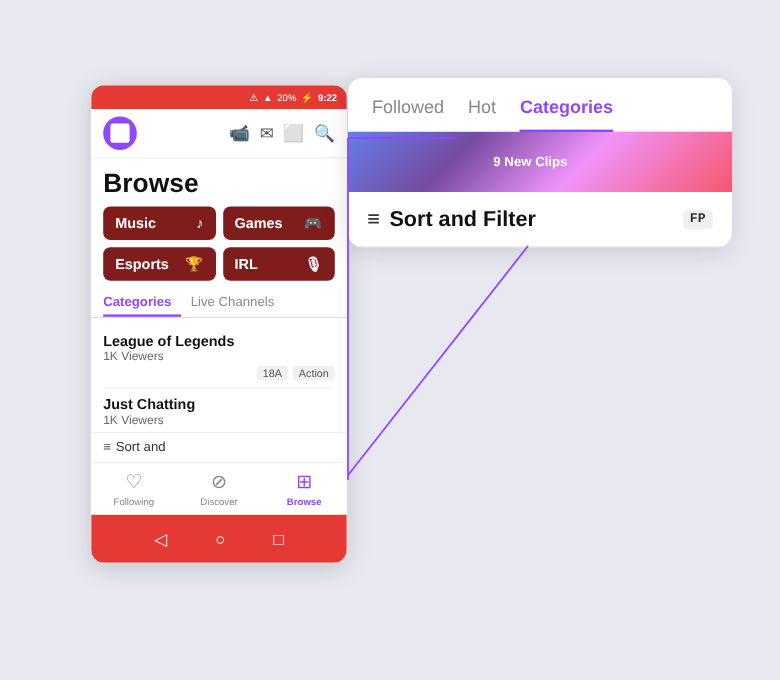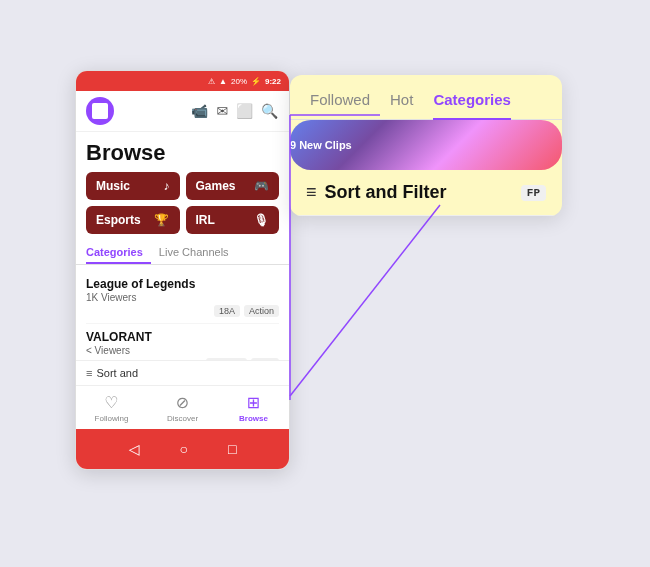--- a/index.html
+++ b/index.html
@@ -247,23 +247,23 @@
     .android-btn {
       color: white;
       font-size: 14px;
       cursor: pointer;
     }
 
     
     .expanded-panel {
       position: absolute;
       left: 290px;
-      top: 75px;
-      width: 272px;
-      background: #fef9c3;
+      top: 65px;
+      width: 320px;
+      background: #ffffff;
       border-radius: 12px;
       box-shadow: 0 4px 20px rgba(0,0,0,0.12);
       overflow: hidden;
     }
 
     
     .panel-tabs {
       display: flex;
       padding: 16px 20px 0;
       gap: 20px;
@@ -282,23 +282,22 @@
       border-bottom: 2px solid #9147ff;
       margin-bottom: -1px;
     }
 
     
     .image-strip {
       height: 50px;
       background: linear-gradient(135deg, #667eea 0%, #764ba2 30%, #f093fb 60%, #f5576c 100%);
       display: flex;
       align-items: center;
-      justify-content: flex-start;
+      justify-content: center;
       padding-right: 16px;
-      border-radius: 21px;
     }
     .new-clips-badge {
       font-size: 11px;
       color: white;
       font-weight: 600;
     }
 
     
     .sort-filter-row {
       padding: 12px 16px;
@@ -391,28 +390,20 @@
   <div class="game-list">
     <div class="game-item">
       <div class="game-name">League of Legends</div>
       <div class="game-viewers">1K Viewers</div>
       <div class="game-tags">
         <span class="game-tag">18A</span>
         <span class="game-tag">Action</span>
       </div>
     </div>
     <div class="game-item">
-      <div class="game-name">VALORANT</div>
-      <div class="game-viewers">&lt; Viewers</div>
-      <div class="game-tags">
-        <span class="game-tag">Shooter</span>
-        <span class="game-tag">FPS</span>
-      </div>
-    </div>
-    <div class="game-item">
       <div class="game-name">Just Chatting</div>
       <div class="game-viewers">1K Viewers</div>
     </div>
   </div>
 
   <div class="sort-bar">
     <span class="sort-bar-icon">≡</span>
     <span class="sort-bar-text">Sort and</span>
   </div>
 

